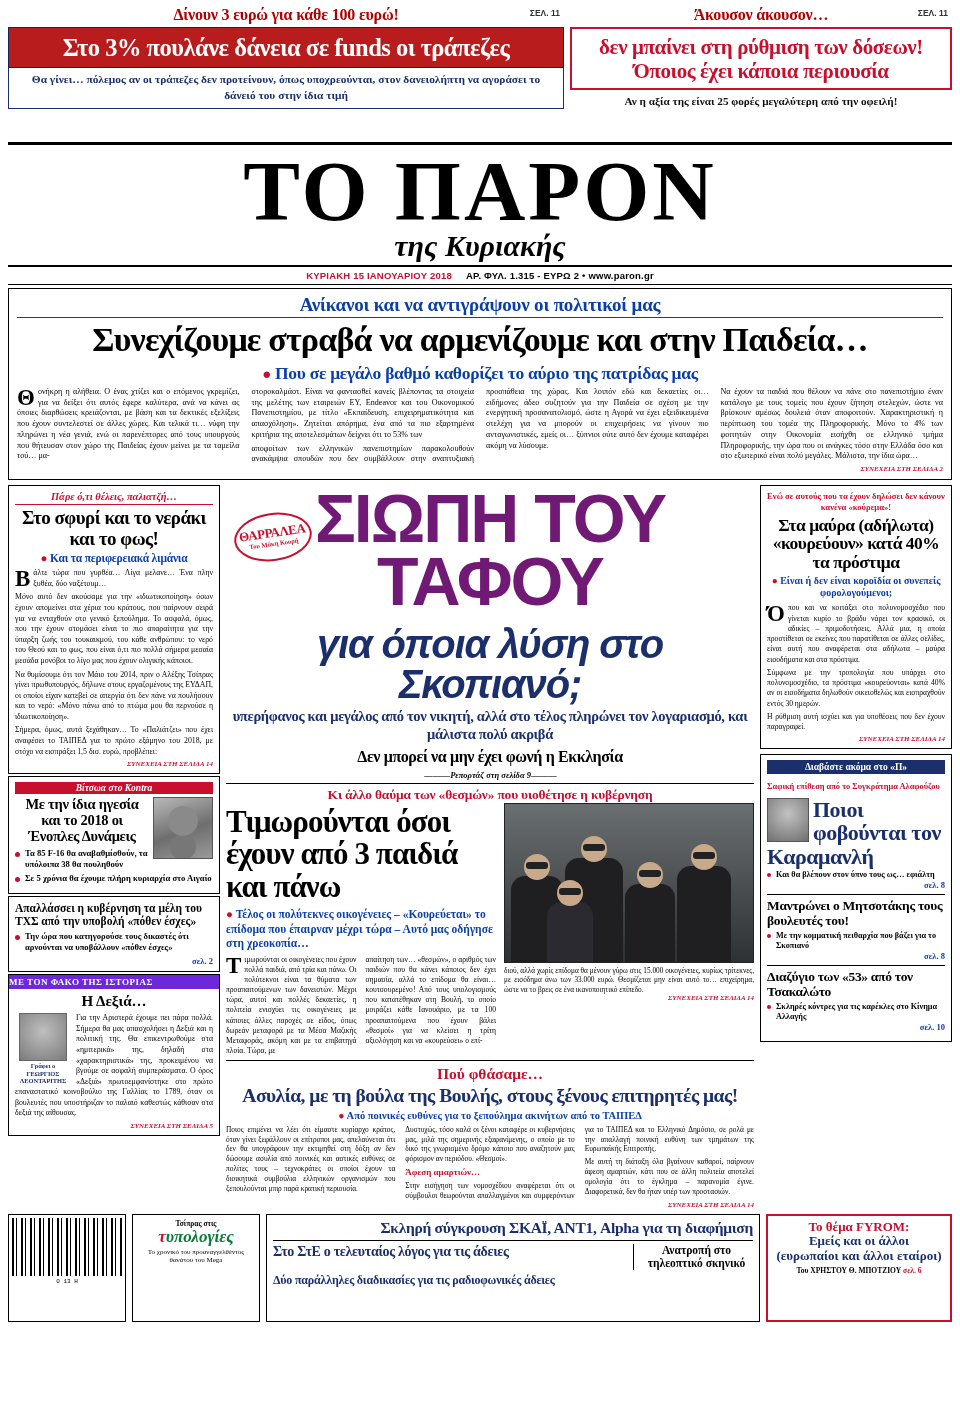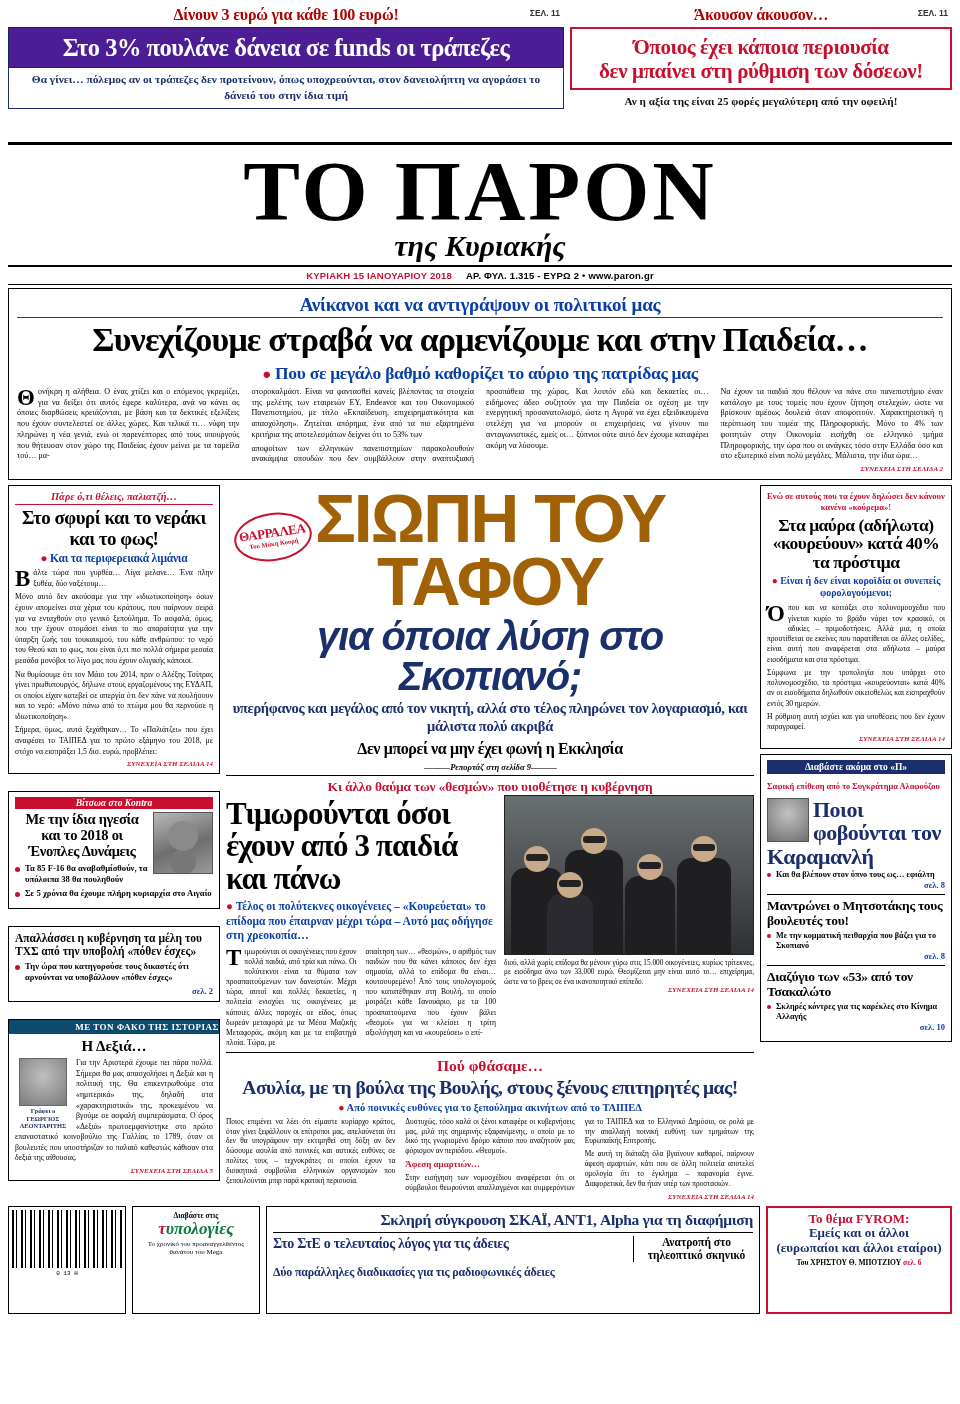--- a/index.html
+++ b/index.html
@@ -24,21 +24,21 @@
   .ear-kicker {
     text-align:center; font-weight:bold; font-size:16px; color:#b00000;
     font-family:"Liberation Serif", serif; letter-spacing:-0.2px;
     padding:2px 0 3px;
   }
   .ear-sel {
     position:absolute; right:4px; top:4px; font-size:8.5px; font-weight:bold; color:#333;
     font-family:"Liberation Sans", sans-serif;
   }
   .ear-box-blue {
-    background:#4c1d95; color:#fff; text-align:center; padding:7px 6px 6px;
+    background:#b91c1c; color:#fff; text-align:center; padding:7px 6px 6px;
     border:1px solid #16245a;
   }
   .ear-box-blue .l1 {
     font-size:24.5px; font-weight:bold; color:#ffffff; line-height:1.08;
     letter-spacing:-0.5px;
   }
   .ear-sub {
     border:1px solid #1a2f6b; border-top:none; background:#fff; color:#1a2f6b;
     text-align:center; font-size:11.4px; line-height:1.32; padding:4px 8px 5px;
     font-weight:bold;
@@ -99,21 +99,21 @@
   }
   .cont { text-align:right; color:#c8102e; font-size:7px; font-weight:bold; font-style:italic; }
 
   
   .main-grid { display:flex; gap:6px; margin-top:5px; }
   .col-left { width:212px; }
   .col-center { flex:1; }
   .col-right { width:192px; }
 
   
-  .lbox { border:1px solid #000; padding:5px 6px; margin-bottom:17px; }
+  .lbox { border:1px solid #000; padding:5px 6px; margin-bottom:2px; }
   .lbox-kicker {
     color:#c8102e; font-weight:bold; font-size:10.5px; text-align:center;
     font-style:italic; padding-bottom:2px; border-bottom:1px solid #c8102e; margin-bottom:3px;
   }
   .lbox-head {
     text-align:center; font-size:19px; font-weight:bold; line-height:1.08;
     letter-spacing:-0.5px; margin-bottom:3px;
   }
   .lbox-sub {
     color:#0b3fa8; font-size:11.5px; font-weight:bold; text-align:center;
@@ -143,37 +143,37 @@
   .bullets { font-size:8.6px; line-height:1.3; list-style:none; margin:0; padding:0; }
   .bullets li { margin-bottom:3px; padding-left:10px; position:relative; font-weight:bold; }
   .bullets li::before {
     content:""; position:absolute; left:0; top:4px; width:5px; height:5px;
     background:#c8102e; border-radius:50%;
   }
   .sel-link { color:#0b3fa8; font-weight:bold; font-size:8.5px; text-align:right; display:block; }
 
   .small-head { font-size:11.5px; font-weight:bold; line-height:1.14; margin-bottom:3px; }
   .hist-kicker {
-    background:#0c4a6e; color:#fff; font-size:9px; font-weight:bold; letter-spacing:0.5px;
-    text-align:right; padding:2px 0; margin:-5px -6px 4px;
+    background:#6d28d9; color:#fff; font-size:9px; font-weight:bold; letter-spacing:0.5px;
+    text-align:left; padding:2px 0; margin:-5px -6px 4px;
   }
   .hist-head { text-align:center; font-size:15px; font-weight:bold; color:#000; margin-bottom:3px; }
   .byline-box {
     width:56px; float:left; margin:0 5px 2px 0; text-align:center;
   }
   .byline-face {
     width:48px; height:48px; margin:0 auto; border:1px solid #666;
     background:radial-gradient(circle at 50% 38%, #bfbfbf, #7b7b7b);
   }
   .byline-name { font-size:6.4px; font-weight:bold; color:#1a2f6b; line-height:1.1; margin-top:1px; }
 
   
   .mega-head {
-    text-align:center; color:#a16207; font-size:68px; font-weight:bold;
-    line-height:0.92; letter-spacing:-2px; margin:2px 0 4px;
+    text-align:center; color:#701a75; font-size:68px; font-weight:bold;
+    line-height:0.92; letter-spacing:-2px; margin:2px 0 12px;
     font-family:"Liberation Sans", sans-serif;
   }
   .mega-head2 {
     text-align:center; color:#1a2f6b; font-size:40px; font-weight:bold;
     line-height:1.0; letter-spacing:-1.2px; margin:2px 0 4px;
     font-family:"Liberation Sans", sans-serif; font-style:italic;
   }
   .stamp {
     position:absolute; left:8px; top:26px; width:78px; height:48px;
     border:2px solid #c8102e; border-radius:50%; transform:rotate(-8deg);
@@ -289,22 +289,22 @@
       <div class="ear-kicker">Δίνουν 3 ευρώ για κάθε 100 ευρώ!</div>
       <div class="ear-box-blue">
         <div class="l1">Στο 3% πουλάνε δάνεια σε funds οι τράπεζες</div>
       </div>
       <div class="ear-sub">Θα γίνει… πόλεμος αν οι τράπεζες δεν προτείνουν, όπως υποχρεούνται, στον δανειολήπτη να αγοράσει το δάνειό του στην ίδια τιμή</div>
     </div>
     <div class="ear ear-right">
       <div class="ear-sel">ΣΕΛ. 11</div>
       <div class="ear-kicker">Άκουσον άκουσον…</div>
       <div class="ear-box-red">
+        <div class="l1">δεν μπαίνει στη ρύθμιση των δόσεων!</div>
         <div class="l1">Όποιος έχει κάποια περιουσία</div>
-        <div class="l1">δεν μπαίνει στη ρύθμιση των δόσεων!</div>
       </div>
       <div class="ear-red-sub">Αν η αξία της είναι 25 φορές μεγαλύτερη από την οφειλή!</div>
     </div>
   </div>
 
   <div class="rule-thick"></div>
 
   <div class="masthead">
     <h1>ΤΟ ΠΑΡΟΝ</h1>
     <div class="kyriakis">της Κυριακής</div>
@@ -502,21 +502,21 @@
     </div>
   </div>
 
   <div class="bottom-strip">
     <div class="barcode-box">
       <div class="barcode"></div>
       <div class="barcode-num">0 13 H</div>
     </div>
 
     <div class="topo-box">
-      <div class="topo-top">Διαβάστε στις</div>
+      <div class="topo-top">Τσίπρας στις</div>
       <div class="topo-logo">
         <span class="t">τ</span><span>υπολογίες</span>
       </div>
       <div class="topo-sub">Το χρονικό του προαναγγελθέντος θανάτου του Mega</div>
     </div>
 
     <div class="bottom-mid">
       <div class="bm-head">Σκληρή σύγκρουση ΣΚΑΪ, ΑΝΤ1, Alpha για τη διαφήμιση</div>
       <div class="bm-rule"></div>
       <div class="bm-row">

